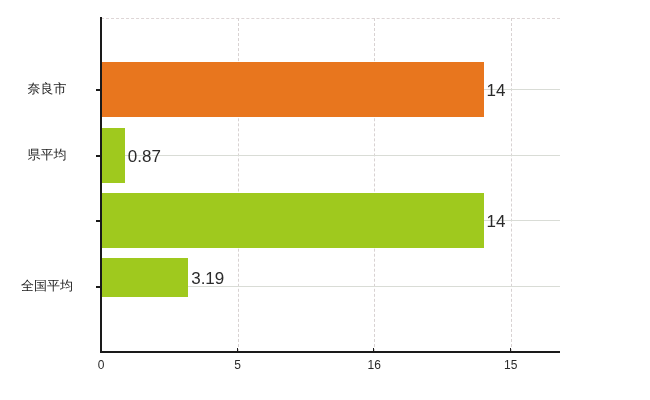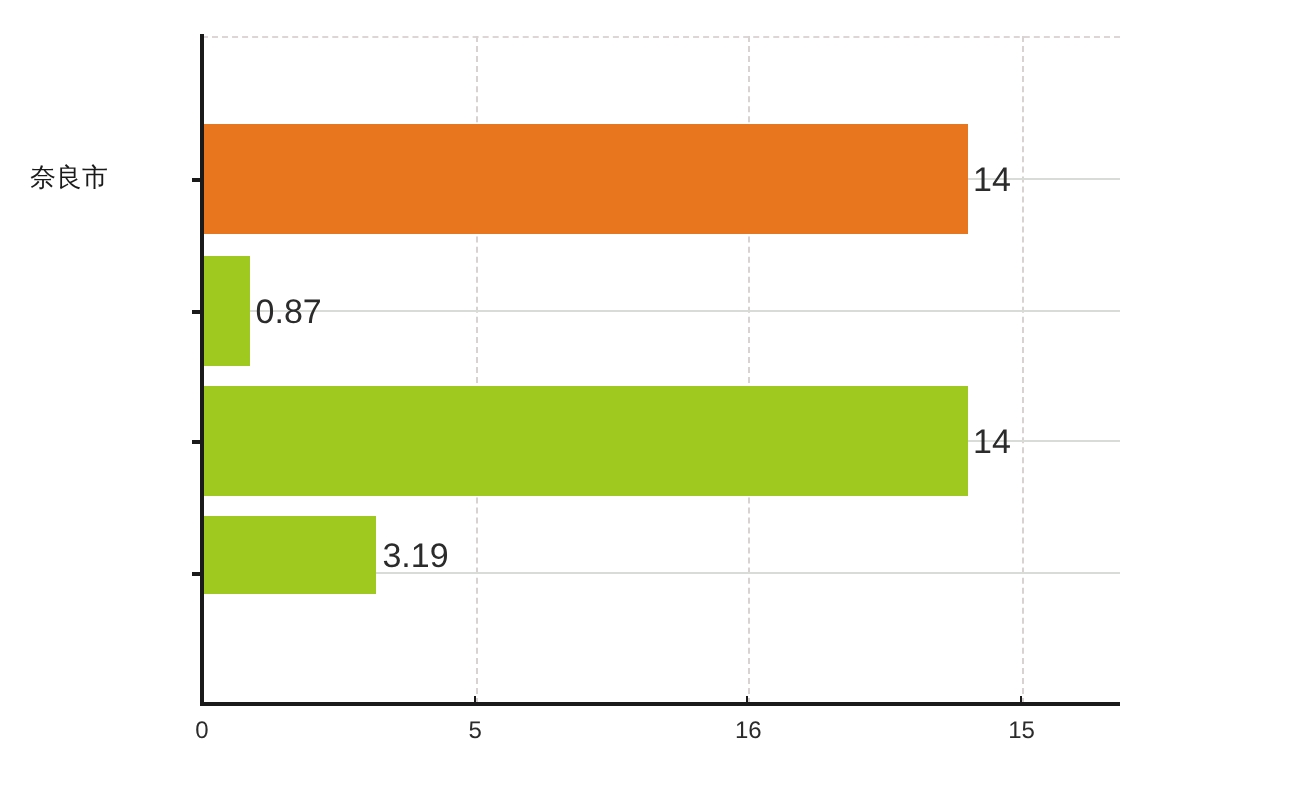--- a/index.html
+++ b/index.html
@@ -111,23 +111,23 @@
     transform: translateY(-50%);
     left: 100%;
     margin-left: 3px;
     font-size: 17px;
     color: #2b2b2b;
     white-space: nowrap;
     line-height: 1;
   }
   .cat-label-wrap {
     position: absolute;
-    left: 15px;
+    left: 0;
     width: 94px;
-    text-align: left;
+    text-align: center;
     font-size: 13px;
     color: #1a1a1a;
     white-space: nowrap;
     transform: translateY(-50%);
   }
 
   
   .xlabel {
     position: absolute;
     top: 359px;
@@ -188,19 +188,25 @@
   <div class="axis-x">
     <div class="xtick" style="left:0px;"></div>
     <div class="xtick" style="left: 136.6px;"></div>
     <div class="xtick" style="left: 273.2px;"></div>
     <div class="xtick" style="left: 409.8px;"></div>
   </div>
 
   <div class="cat-label-wrap" style="top:89px;">
     <span>奈良市</span>
   </div>
+  <div class="cat-label-wrap" style="top:155px;">
+    <span>県平均</span>
+  </div>
+  <div class="cat-label-wrap" style="top:286px;">
+    <span>全国平均</span>
+  </div>
 
   <div class="xlabel" style="left:101px;">0</div>
   <div class="xlabel" style="left: 237.6px;">5</div>
   <div class="xlabel" style="left: 374.2px;">16</div>
   <div class="xlabel" style="left: 510.8px;">15</div>
 
 </div>
 
 </body></html>

